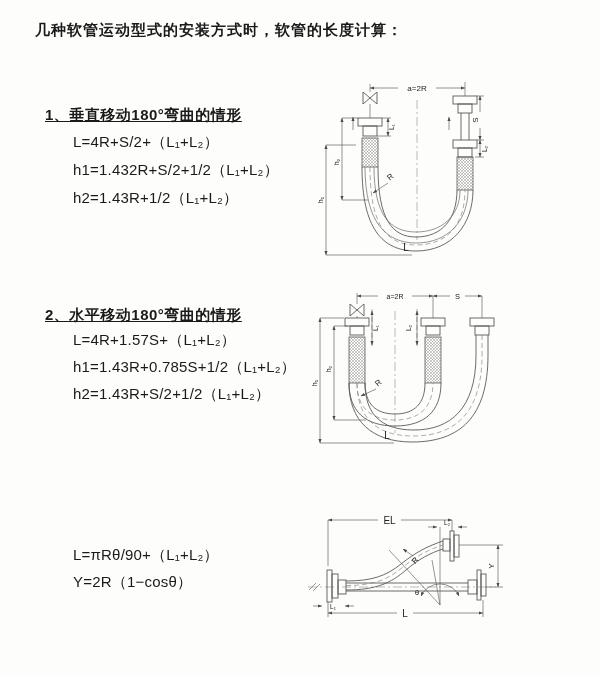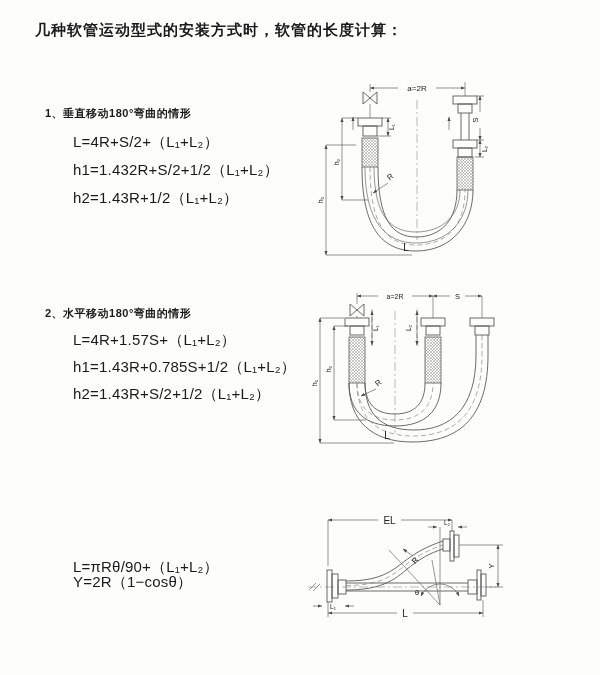--- a/index.html
+++ b/index.html
@@ -2,21 +2,21 @@
 <html><head>
 <meta charset="utf-8">
 <style>
   html,body{margin:0;padding:0;background:#e8e8e8;}
   .page{
     position:relative;width:600px;height:675px;margin:0 auto;
     background:#fdfdfb;overflow:hidden;
     font-family:"Liberation Sans","DejaVu Sans",sans-serif;color:#1a1a1a;
   }
   .doc-title{position:absolute;left:35px;top:21px;font-size:15px;font-weight:bold;letter-spacing:1px;white-space:nowrap;}
-  .sec-h{position:absolute;left:45px;font-size:11px;font-weight:bold;letter-spacing:.5px;white-space:nowrap;}
+  .sec-h{position:absolute;left:45px;font-size:15px;font-weight:bold;letter-spacing:.5px;white-space:nowrap;text-decoration:underline;}
   .formula{position:absolute;left:73px;font-size:15px;letter-spacing:.2px;white-space:nowrap;}
   svg.diag{position:absolute;overflow:visible;}
   .d-ln{stroke:#5a5a5a;stroke-width:.9;fill:none;}
   .d-thin{stroke:#6a6a6a;stroke-width:.7;fill:none;}
   .d-dim{stroke:#5a5a5a;stroke-width:.65;fill:none;}
   .d-cl{stroke:#8f8f8f;stroke-width:.6;fill:none;stroke-dasharray:9 3 2 3;}
   .d-dash{stroke:#767676;stroke-width:.6;fill:none;stroke-dasharray:5 3;}
   .d-braid{fill:url(#hatch);stroke:#5a5a5a;stroke-width:.8;}
   .d-txt{fill:#222;font-family:"Liberation Sans","DejaVu Sans",sans-serif;}
 </style>
@@ -30,21 +30,21 @@
   <div class="sec-h" style="top:106px">1、垂直移动180°弯曲的情形</div>
   <div class="formula" style="top:133px">L=4R+S/2+（L₁+L₂）</div>
   <div class="formula" style="top:161px">h1=1.432R+S/2+1/2（L₁+L₂）</div>
   <div class="formula" style="top:189px">h2=1.43R+1/2（L₁+L₂）</div>
 
   <div class="sec-h" style="top:306px">2、水平移动180°弯曲的情形</div>
   <div class="formula" style="top:331px">L=4R+1.57S+（L₁+L₂）</div>
   <div class="formula" style="top:358px">h1=1.43R+0.785S+1/2（L₁+L₂）</div>
   <div class="formula" style="top:385px">h2=1.43R+S/2+1/2（L₁+L₂）</div>
 
-  <div class="formula" style="top:558px">L=πRθ/90+（L₁+L₂）</div>
+  <div class="formula" style="top:546px">L=πRθ/90+（L₁+L₂）</div>
   <div class="formula" style="top:573px">Y=2R（1−cosθ）</div>
 
   <svg class="diag" style="left:312px;top:72px" width="268" height="195" viewBox="0 0 268 195">
     <defs>
       <marker id="ar" viewBox="0 0 10 10" refX="9" refY="5" markerWidth="7" markerHeight="7" orient="auto-start-reverse">
         <path d="M0,1.5 L9.5,5 L0,8.5 z" fill="#4a4a4a"></path>
       </marker>
       <pattern id="hatch" width="3" height="3" patternUnits="userSpaceOnUse">
         <path d="M0,0 l3,3 M3,0 l-3,3" stroke="#8a8a8a" stroke-width="0.45"></path>
       </pattern>

